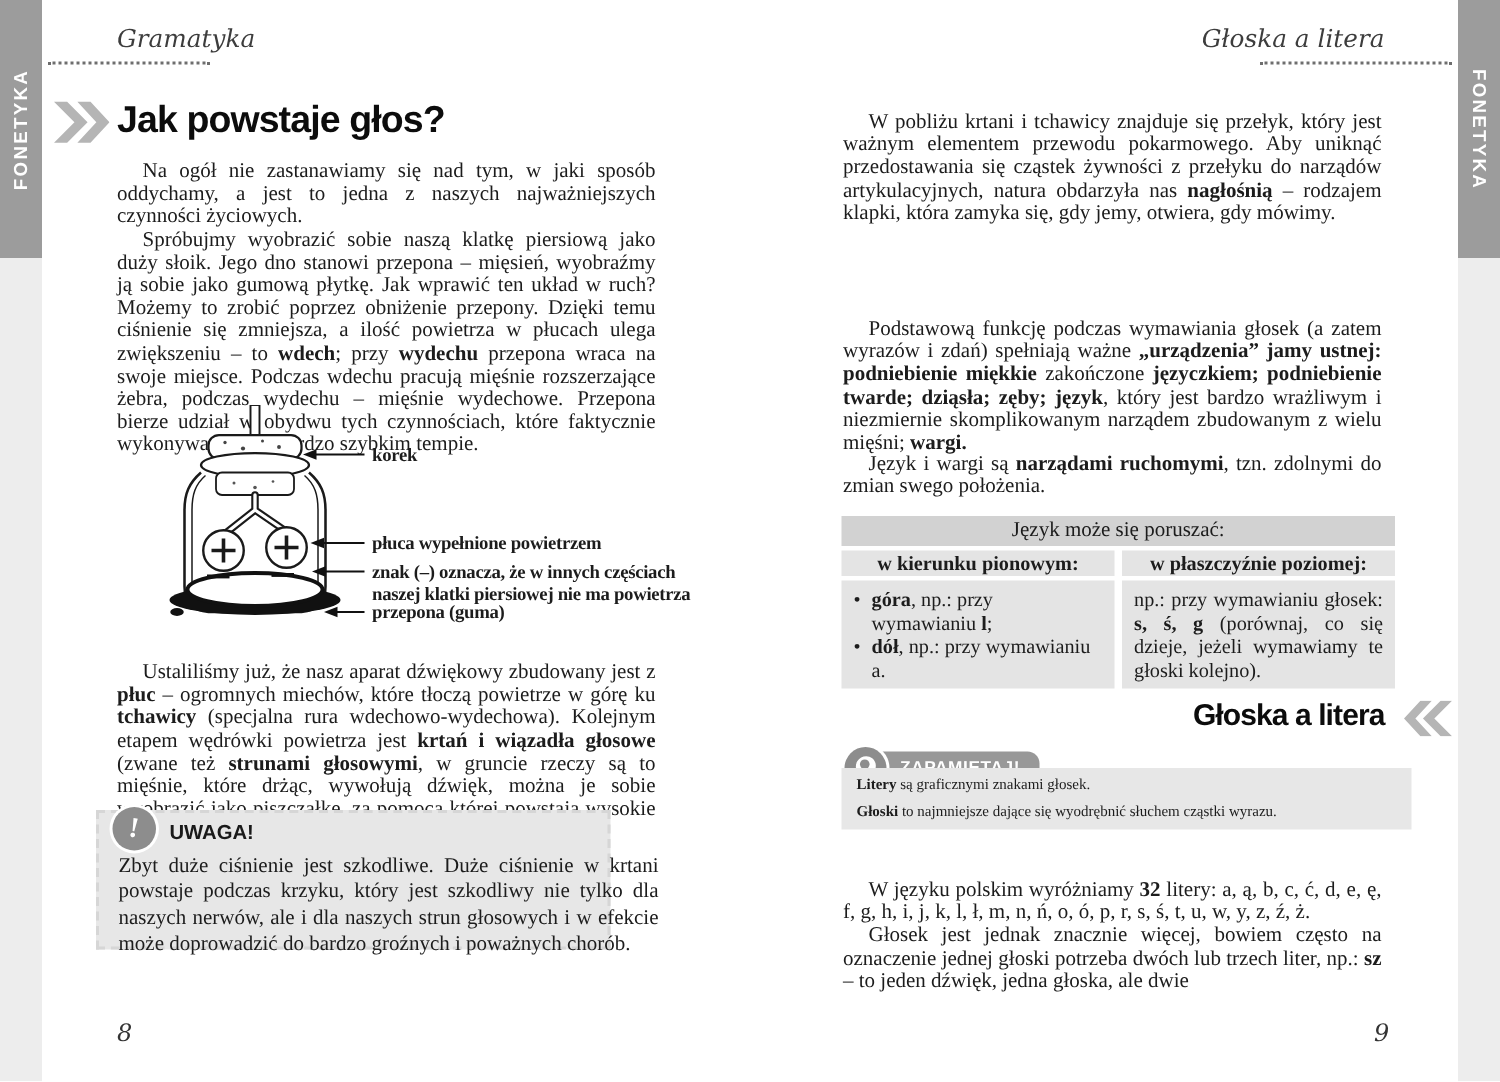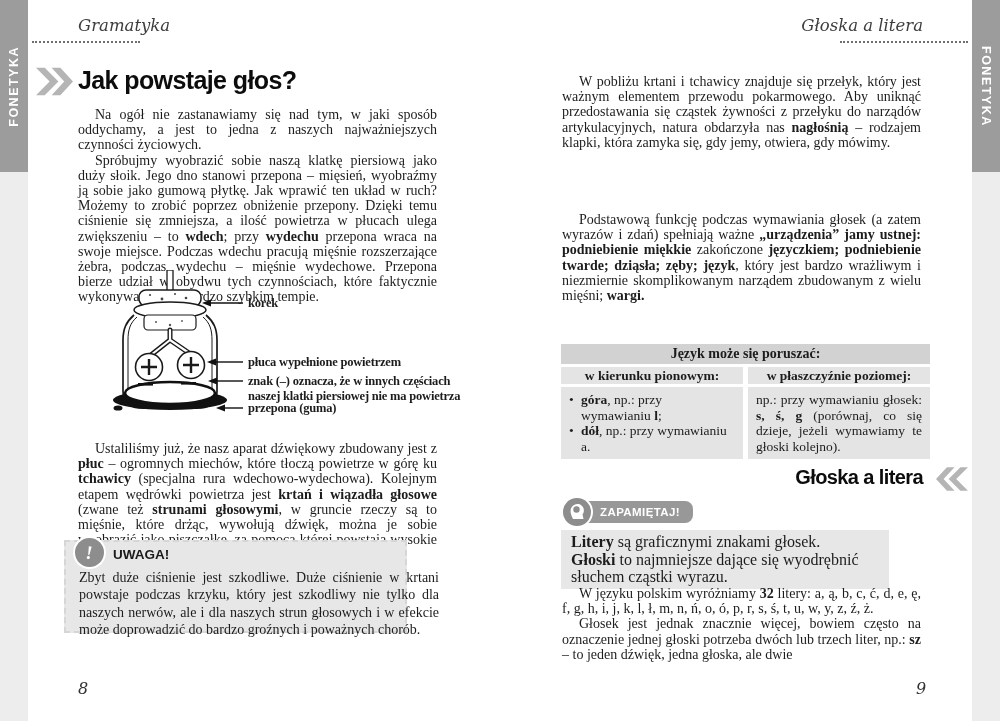--- a/index.html
+++ b/index.html
@@ -48,42 +48,42 @@
              font-weight:bold;font-size:13.5px;color:#1a1a1a;}
   .warn-text{position:absolute;left:13px;top:27px;width:360px;font-size:14px;
              line-height:17.4px;text-align:justify;}
 
   
   .pageno{position:absolute;top:679px;font-family:"DejaVu Serif",serif;font-style:italic;
           font-size:16px;color:#333;}
 
   
   .mtable{position:absolute;left:61px;top:344px;width:369px;font-size:13.5px;}
-  .t-head{background:#d2d2d2;font-weight:bold;font-size:14px;text-align:center;
+  .t-head{background:#d2d2d2;font-weight:normal;font-size:14px;text-align:center;
           height:20px;line-height:20px;margin-bottom:3px;}
   .t-cols{display:flex;gap:5px;}
   .t-col{flex:1;display:flex;flex-direction:column;justify-content:center;}
   .t-colhead{background:#e4e4e4;font-weight:bold;text-align:center;height:17px;
           line-height:17px;margin-bottom:3px;}
   .t-cell{background:#e4e4e4;flex:1;padding:5px 8px;line-height:15.5px;box-sizing:border-box;
           min-height:53px;}
   .t-li{display:flex;}
   .t-li .bullet{width:12px;flex:none;}
   .t-cell.just{text-align:justify;}
 
   
   .badge{position:absolute;left:63px;top:501px;height:26px;}
   .badge-pill{margin-left:9px;display:inline-block;background:#989898;color:#fff;
           border-radius:4px 8px 8px 4px;padding:0 13px 0 28px;height:22px;line-height:22px;
           font-family:"Liberation Sans",sans-serif;font-weight:bold;font-size:11.5px;
           letter-spacing:0.4px;}
   .badge-icon{position:absolute;left:0;top:-3px;width:28px;height:28px;border-radius:50%;
           background:#8d8d8d;box-shadow:0 0 0 2px #fff;}
-  .membox{position:absolute;left:61px;top:530px;width:328px;background:#e7e7e7;
-          padding:3px 10px;box-sizing:border-box;font-size:16px;line-height:17.5px;}
+  .membox{position:absolute;left:61px;top:512px;width:380px;background:#e7e7e7;
+          padding:3px 10px;box-sizing:border-box;font-size:10px;line-height:17.5px;}
 
   b{font-weight:bold;}
 </style>
 </head>
 <body>
 
 <div class="canvas">
 
   <div class="edge-strip left"></div>
   <div class="edge-strip right"></div>
@@ -186,20 +186,23 @@
 
     <div class="running" style="right:77px;">Głoska a litera</div>
     <div class="rule" style="left:340px;width:128px;"></div>
 
     <div class="flow" style="left:62px;top:74px;">
       <p>W pobliżu krtani i tchawicy znajduje się przełyk, który jest ważnym elementem przewodu pokarmowego. Aby uniknąć przedostawania się cząstek żywności z przełyku do narządów artykulacyjnych, natura obdarzyła nas <b>nagłośnią</b> – rodzajem klapki, która zamyka się, gdy jemy, otwiera, gdy mówimy.</p>
     </div>
     <div class="flow" style="left:62px;top:212px;">
       <p>Podstawową funkcję podczas wymawiania głosek (a zatem wyrazów i zdań) spełniają ważne <b>„urządzenia” jamy ustnej: podniebienie miękkie</b> zakończone <b>języczkiem; podniebienie twarde; dziąsła; zęby; język</b>, który jest bardzo wrażliwym i niezmiernie skomplikowanym narządem zbudowanym z wielu mięśni; <b>wargi.</b></p>
     </div>
+    <div class="flow" style="left:62px;top:302px;">
+      <p>Język i wargi są <b>narządami ruchomymi</b>, tzn. zdolnymi do zmian swego położenia.</p>
+    </div>
 
     <div class="mtable">
       <div class="t-head">Język może się poruszać:</div>
       <div class="t-cols">
         <div class="t-col">
           <div class="t-colhead">w kierunku pionowym:</div>
           <div class="t-cell">
             <div class="t-li">
               <span class="bullet">•</span>
               <span><b>góra</b>, np.: przy wymawianiu <b>l</b>;</span>

